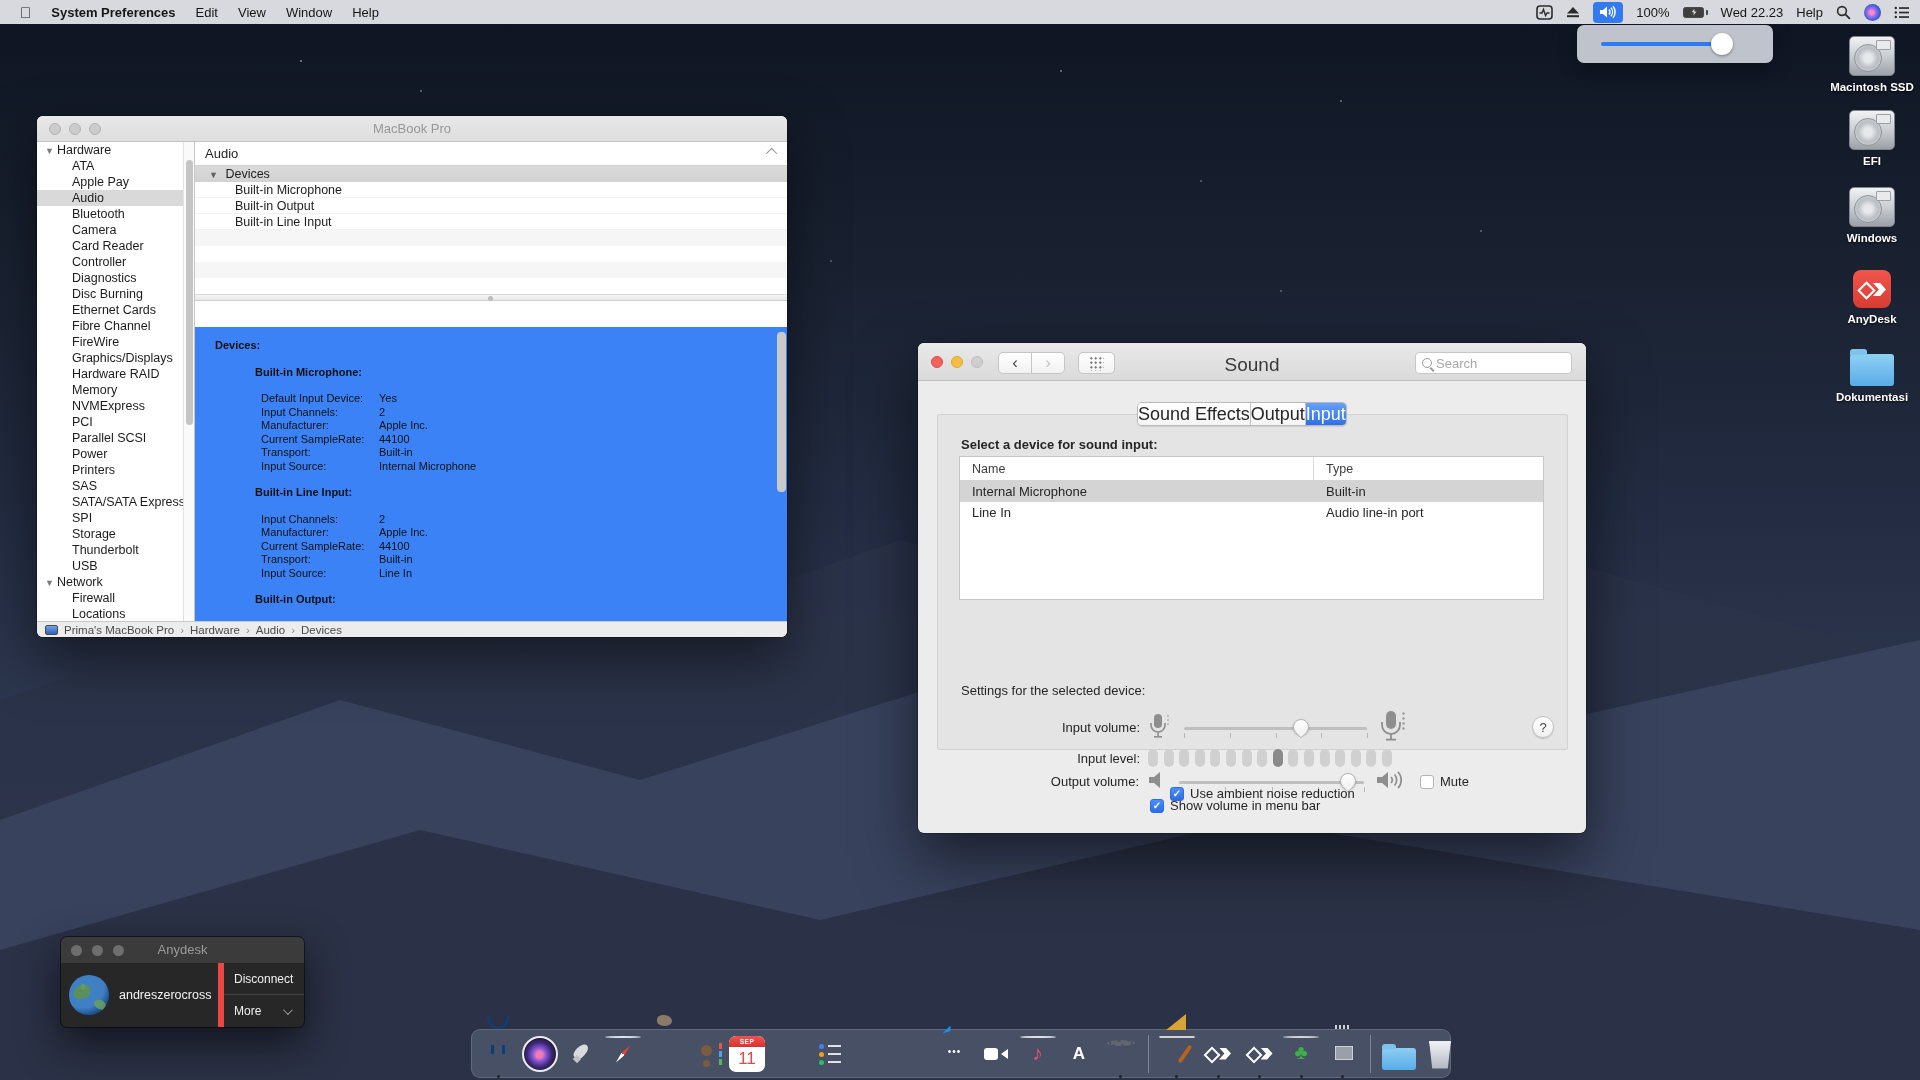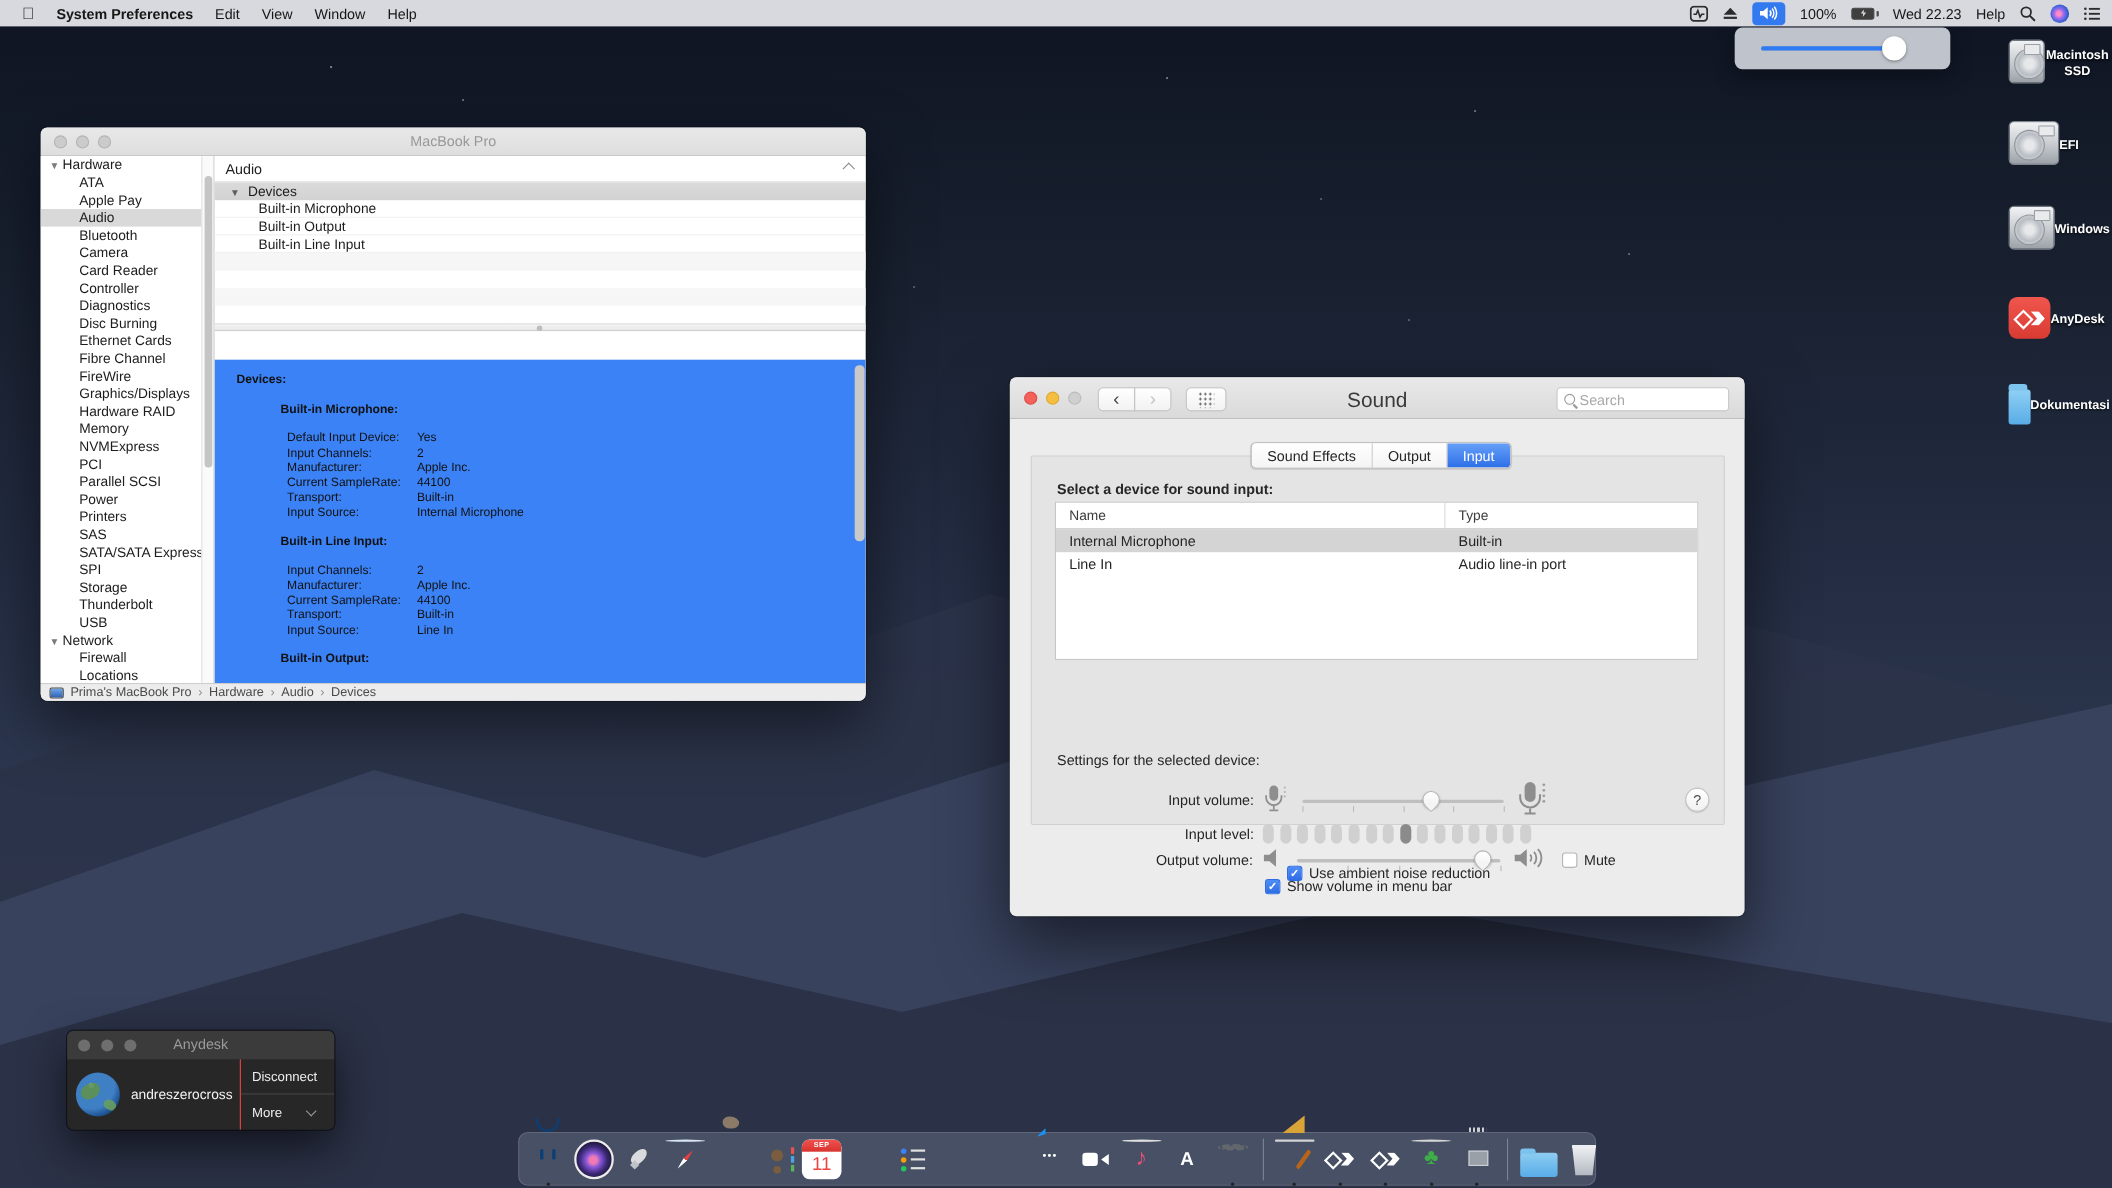--- a/index.html
+++ b/index.html
@@ -32,21 +32,21 @@
 
   
   .vol-popup { position:absolute; left:1577px; top:25px; width:196px; height:38px; background:rgba(199,203,210,.96);
                border-radius:7px; box-shadow:0 6px 18px rgba(0,0,0,.35); z-index:49; }
   .vol-track { position:absolute; left:24px; right:40px; top:17px; height:4px; border-radius:2px; background:#a9adb5; }
   .vol-fill { position:absolute; left:0; top:0; height:4px; border-radius:2px; background:#2f7bf3; }
   .vol-knob { position:absolute; top:-9px; width:22px; height:22px; border-radius:50%; background:#fff;
               box-shadow:0 1px 3px rgba(0,0,0,.4); }
 
   
-  .desk-item { position:absolute; left:1826px; width:92px; display:flex; flex-direction:row; align-items:center; }
+  .desk-item { position:absolute; left:1826px; width:92px; display:flex; flex-direction:column; align-items:center; }
   .desk-label { margin-top:5px; font-size:11.5px; font-weight:700; color:#fff; text-align:center; line-height:1.15;
                 text-shadow:0 1px 2px rgba(0,0,0,.8); max-width:84px; }
   .icon-drive { width:46px; height:40px; background:linear-gradient(180deg,#f1f2f3,#c6cace 55%,#9ba1a7);
                 border-radius:5px; border:1px solid #7f858c; position:relative; }
   .icon-drive::before { content:''; position:absolute; left:4px; top:7px; width:26px; height:26px; border-radius:50%;
                 border:1px solid #8e949b; background:radial-gradient(circle,#e6e8ea 0 22%,#b9bec4 55%,#dadde0 90%); }
   .icon-drive::after { content:''; position:absolute; right:3px; top:3px; width:13px; height:8px; background:#e9eaec;
                 border:1px solid #9aa0a6; border-radius:1px; }
   .icon-red { width:38px; height:38px; border-radius:8px; background:linear-gradient(180deg,#f0564d,#d93b33); position:relative; }
   .icon-red::before { content:''; position:absolute; left:7px; top:14px; width:9px; height:9px; border:2.5px solid #fff; transform:rotate(45deg); }
@@ -115,21 +115,21 @@
   .grid-dots { width:15px; height:15px; background-image:radial-gradient(#6f6f6f 1px, transparent 1.2px); background-size:4.5px 4.5px; }
   .snd-search { position:absolute; right:14px; top:9px; width:157px; height:22px; background:#fff; border:1px solid #c7c7c7;
             border-radius:4px; display:flex; align-items:center; padding:0 6px; gap:4px; }
   .snd-search input { border:none; outline:none; width:100%; font-size:13px; font-family:"Liberation Sans",sans-serif; color:#333; background:transparent; }
   .snd-search input::placeholder { color:#a8a8a8; }
   .mag { width:10px; height:10px; border:1.5px solid #9a9a9a; border-radius:50%; position:relative; flex:none; }
   .mag::after { content:''; position:absolute; left:8px; top:8px; width:5px; height:1.5px; background:#9a9a9a; transform:rotate(45deg); transform-origin:0 0; }
 
   .snd-tabs { position:absolute; left:219px; top:59px; height:24px; display:flex; border:1px solid #b9b9b9; border-radius:5px;
               overflow:hidden; background:#fff; z-index:3; box-shadow:0 0.5px 1px rgba(0,0,0,.1); }
-  .snd-tab { padding:0 14px; line-height:23px; font-size:13px; border-right:1px solid #c4c4c4; background:linear-gradient(#fff,#f4f4f4); }
+  .snd-tab { padding:0 0; line-height:23px; font-size:18px; border-right:1px solid #c4c4c4; background:linear-gradient(#fff,#f4f4f4); }
   .snd-tab:last-child { border-right:none; }
   .snd-tab.sel { background:linear-gradient(#66a0f9,#2e6fe8); color:#fff; }
 
   .snd-panel { position:absolute; left:19px; right:18px; top:71px; height:336px; background:#e4e4e4;
                border:1px solid #d0d0d0; border-radius:2px; z-index:1; }
   .snd-select-label { position:absolute; left:23px; top:22px; font-weight:700; }
   .snd-table { position:absolute; left:21px; right:23px; top:41px; height:144px; background:#fff; border:1px solid #c7c7c7; }
   .snd-thead { display:flex; height:24px; line-height:24px; border-bottom:1px solid #d4d4d4; color:#3c3c3c; font-size:12.5px; }
   .snd-th { padding-left:12px; }
   .snd-th:first-child { width:354px; border-right:1px solid #dadada; }
@@ -172,21 +172,21 @@
   .ad-title { position:absolute; left:0; right:0; top:5px; text-align:center; font-size:13px; color:#9b9b9b; }
   .ad-tl { background:#6e6e6e; top:8px; width:11px; height:11px; }
   .ad-body { position:absolute; left:0; right:0; top:26px; bottom:0; display:flex; align-items:center; }
   .ad-globe { width:40px; height:40px; border-radius:50%; margin-left:8px; flex:none; position:relative; overflow:hidden;
               background:radial-gradient(circle at 35% 30%, #bcd9ee 0 6%, #3f7fc4 7% 55%, #1c4f8f 75%, #0c2f5e 100%); }
   .ad-globe::before { content:''; position:absolute; left:4px; top:10px; width:18px; height:14px; background:#5e9150;
               border-radius:60% 40% 55% 45%; transform:rotate(-15deg); opacity:.9; }
   .ad-globe::after { content:''; position:absolute; right:3px; bottom:6px; width:12px; height:9px; background:#6aa15a;
               border-radius:50% 60% 40% 55%; transform:rotate(20deg); opacity:.85; }
   .ad-user { font-size:12.5px; color:#f2f2f2; margin-left:10px; flex:1; }
-  .ad-right { width:86px; height:100%; border-left:1px solid #ef4444; display:flex; flex-direction:column; flex:none; }
+  .ad-right { width:86px; height:100%; border-left:6px solid #ef4444; display:flex; flex-direction:column; flex:none; }
   .ad-disc { height:50%; display:flex; align-items:center; padding-left:10px; font-size:12px; white-space:nowrap; overflow:hidden; border-bottom:1px solid #454545; }
   .ad-more { height:50%; display:flex; align-items:center; padding-left:10px; font-size:12px; gap:22px; }
   .ad-chev { width:7px; height:7px; border-right:1.5px solid #9a9a9a; border-bottom:1.5px solid #9a9a9a; transform:rotate(45deg) translateY(-2px); }
 
   
   .dock { position:absolute; left:471px; top:1029px; width:980px; height:49px; border-radius:9px;
           background:rgba(95,105,125,.55); border:1px solid rgba(255,255,255,.14);
           display:flex; align-items:center; padding:0 8px; gap:5.5px; }
   .dock-item { position:relative; width:36px; height:36px; flex:none; }
   .dock-sep { width:1px; height:38px; background:rgba(255,255,255,.3); margin:0 4px; flex:none; }

